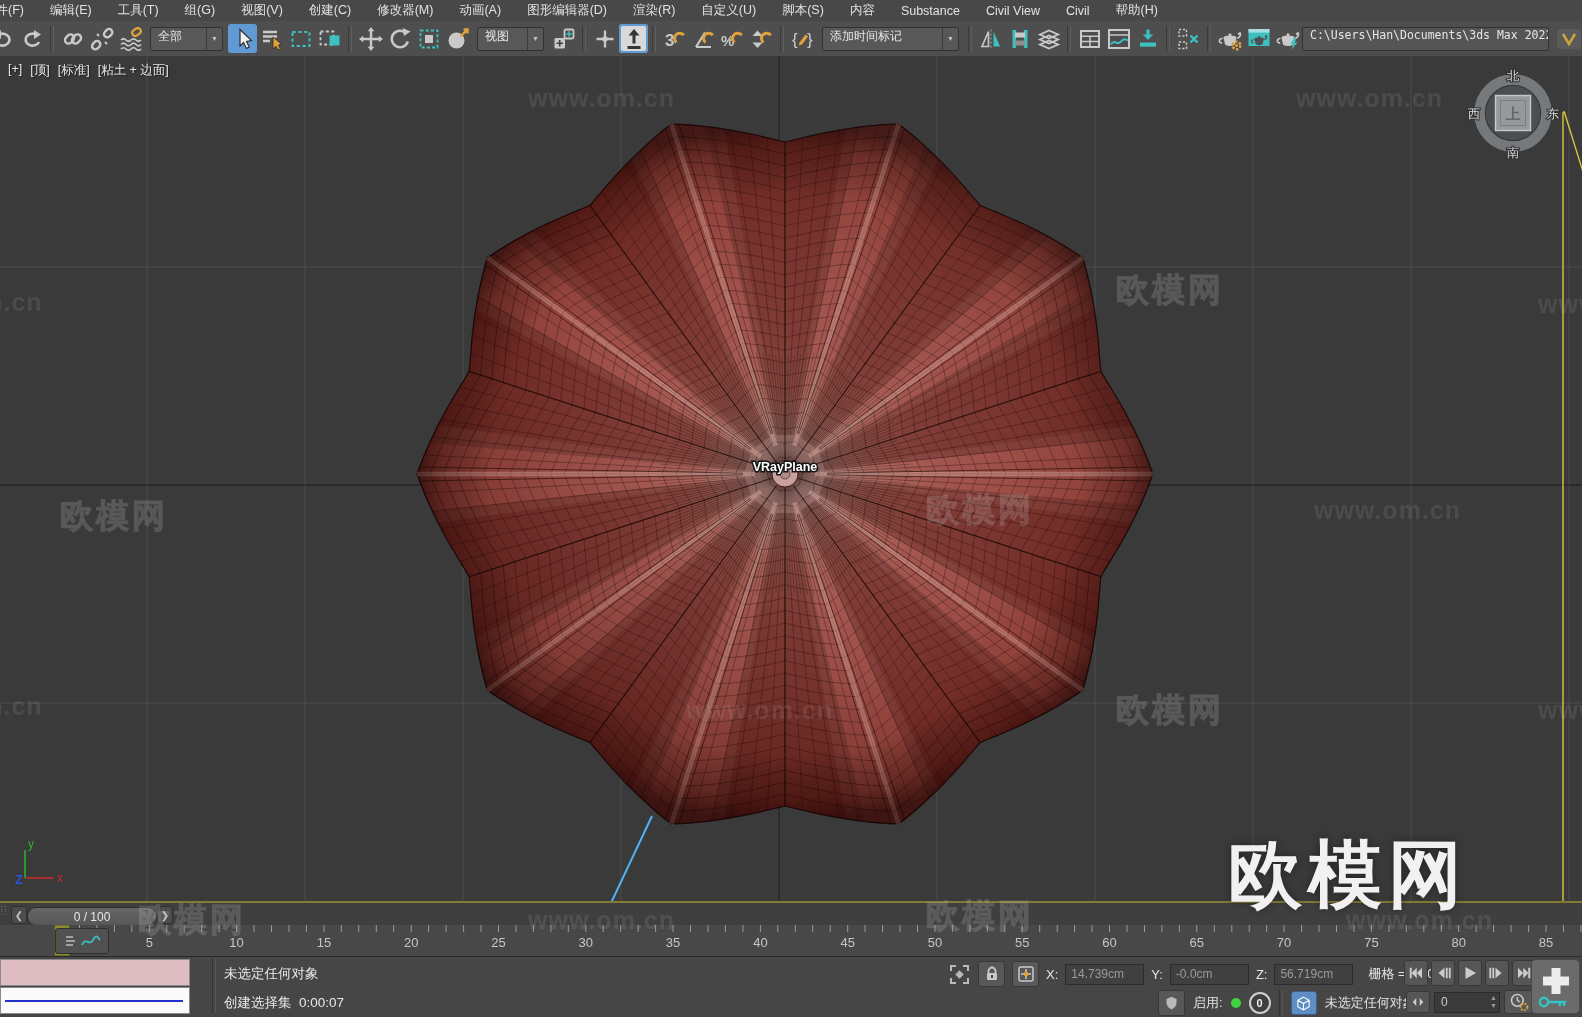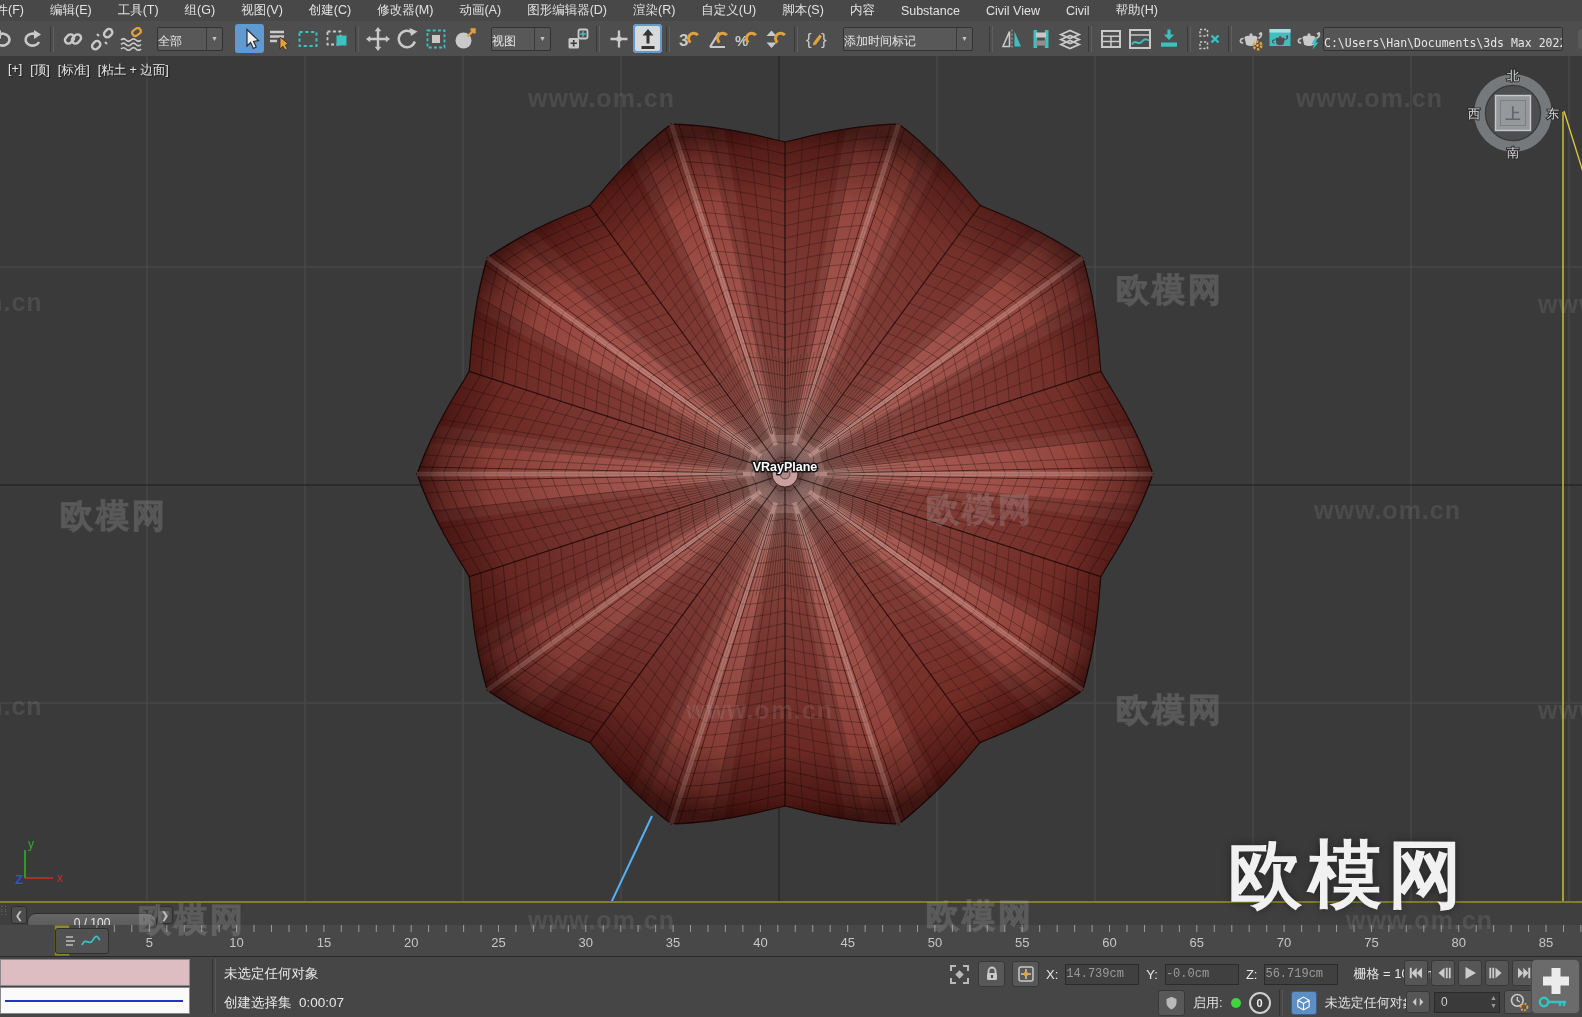--- a/index.html
+++ b/index.html
@@ -9,61 +9,61 @@
   #menubar{height:21px;display:flex;align-items:center;background:#484848;font-size:12.5px;
            margin-left:-30px;white-space:nowrap;}
   .menu-item{padding:0 13px;cursor:default;}
   
   #toolbar{height:35px;display:flex;align-items:center;background:#4e4e4e;margin-left:-12px;
            border-bottom:2px solid #837b33;white-space:nowrap;}
   .tbi{width:29px;height:29px;flex:0 0 auto;display:flex;align-items:center;justify-content:center;border-radius:3px;}
   .tbi.active{background:#5f9ad2;}
   .tbi.framed{background:#d9d9d9;box-shadow:inset 0 0 0 2px #5f9ad2;border-radius:4px;}
   .tsep{width:2px;height:26px;margin:0 4px;border-left:1px solid #3a3a3a;border-right:1px solid #5e5e5e;flex:0 0 auto;}
-  .dd{height:22px;background:#585858;border:1px solid #323232;border-radius:2px;display:flex;align-items:flex-end;
-      font-size:12px;color:#e6e6e6;margin:0 12px;flex:0 0 auto;overflow:hidden;}
+  .dd{height:22px;background:#585858;border:1px solid #323232;border-radius:2px;display:flex;align-items:flex-start;
+      font-size:12px;color:#e6e6e6;padding-left:7px;margin:0 5px;flex:0 0 auto;overflow:hidden;}
   .dd .arr{margin-left:auto;width:15px;height:100%;display:flex;align-items:center;justify-content:center;
            color:#c4c4c4;font-size:7px;border-left:1px solid #3a3a3a;flex:0 0 auto;}
   .dd.path{font-family:"DejaVu Sans Mono","Liberation Mono",monospace;font-size:11.5px;background:#555555;margin-left:auto;}
   
   #viewport{position:absolute;left:0;top:56px;width:1582px;height:845px;background:#3a3a3a;overflow:hidden;}
   #scene{position:absolute;left:0;top:0;}
   #vplabel{position:absolute;left:8px;top:6px;font-size:12.5px;color:#e8e8e8;text-shadow:1px 1px 1px #1e1e1e;display:flex;gap:8px;}
   #viewcube{position:absolute;left:1457px;top:2px;}
   
   #wmlayer{position:absolute;left:0;top:0;width:1582px;height:1017px;pointer-events:none;z-index:40;}
   .wm{position:absolute;font-weight:bold;color:rgba(205,205,205,0.12);font-size:25px;letter-spacing:1px;white-space:nowrap;}
   .wm.outline{font-size:33px;color:rgba(190,190,190,0.05);-webkit-text-stroke:1.2px rgba(205,205,205,0.17);letter-spacing:3px;}
   #brand-logo{position:absolute;left:1228px;top:826px;font-size:74px;font-weight:bold;color:#f1f1f1;
               letter-spacing:6px;text-shadow:0 0 8px rgba(0,0,0,0.4);white-space:nowrap;}
   
   #timerow{position:absolute;left:0;top:901px;width:1582px;height:22px;background:#3f3f3f;border-top:2px solid #837b33;}
   .tgrip{position:absolute;left:1px;top:3px;width:8px;height:16px;color:#6d6d6d;font-size:9px;line-height:5px;}
   .tlbtn{position:absolute;top:3px;width:14px;height:16px;background:#4c4c4c;border:1px solid #2f2f2f;border-radius:3px;
          color:#c0c0c0;font-size:10px;display:flex;align-items:center;justify-content:center;}
-  #timeslider{position:absolute;left:27px;top:10px;width:128px;height:17px;background:linear-gradient(#666,#575757);
+  #timeslider{position:absolute;left:27px;top:4px;width:128px;height:17px;background:linear-gradient(#666,#575757);
               border:1px solid #2d2d2d;border-radius:9px;color:#e8e8e8;font-size:12px;display:flex;align-items:center;justify-content:center;}
   
   #rulerrow{position:absolute;left:0;top:925px;width:1582px;height:31px;background:#484848;border-bottom:1px solid #2a2a2a;}
   #minicurve{position:absolute;left:55px;top:3px;width:52px;height:24px;background:#515151;border:1px solid #2f2f2f;
              border-radius:3px;display:flex;align-items:center;justify-content:center;gap:3px;}
   
   #statusbar{position:absolute;left:0;top:957px;width:1582px;height:60px;background:#464646;font-size:13px;}
   #listener{position:absolute;left:0;top:2px;width:190px;height:54px;}
   #listener .pink{position:absolute;left:0;top:0;width:188px;height:25px;background:#debdc2;border:1px solid #8a8a8a;}
   #listener .white{position:absolute;left:0;top:28px;width:188px;height:25px;background:#fafafa;border:1px solid #8a8a8a;}
   #listener .blue-line{position:absolute;left:4px;top:12px;width:178px;height:0;border-top:2px solid #2430c8;}
   .vsep{position:absolute;top:2px;height:54px;width:2px;border-left:1px solid #333;border-right:1px solid #575757;}
   #sel-text{position:absolute;left:224px;top:8px;font-size:13.5px;color:#e8e8e8;}
   #rtime{position:absolute;left:224px;top:37px;font-size:13.5px;color:#e8e8e8;}
   #coords{position:absolute;left:948px;top:4px;display:flex;align-items:center;gap:7px;}
   .sq-btn{width:25px;height:24px;background:#585858;border:1px solid #383838;border-radius:3px;display:flex;align-items:center;justify-content:center;flex:0 0 auto;}
   .coord-label{color:#e6e6e6;font-size:13px;}
   .coord-field{width:72px;height:19px;background:#404040;border:1px solid #2b2b2b;color:#9a9a9a;font-size:12px;
-               font-family:Liberation Mono, monospace;display:flex;align-items:center;}
+               font-family:Liberation Sans, sans-serif;display:flex;align-items:center;padding-left:5px;}
   #grid-text{color:#e6e6e6;font-size:13px;margin-left:8px;white-space:nowrap;}
   #playback{position:absolute;left:1404px;top:3px;display:flex;gap:3px;}
   .pb-btn{width:22px;height:24px;background:#565656;border:1px solid #383838;border-radius:3px;display:flex;align-items:center;justify-content:center;}
   #anim2{position:absolute;left:1158px;top:33px;display:flex;align-items:center;gap:8px;}
   .green-dot{width:10px;height:10px;border-radius:50%;background:#41d341;}
   .zero-badge{width:18px;height:18px;border-radius:50%;background:#3f3f3f;border:2px solid #cfcfcf;color:#eee;
               font-size:11px;font-weight:bold;display:flex;align-items:center;justify-content:center;}
   .cube-btn{width:24px;height:22px;background:#5d8fc4;border:1px solid #3a5f8a;border-radius:3px;display:flex;align-items:center;justify-content:center;}
   #framectl{position:absolute;left:1406px;top:33px;display:flex;align-items:center;gap:4px;}
   #frame-field{width:58px;height:19px;background:#3a3a3a;border:1px solid #2a2a2a;color:#ccc;font-size:12px;

